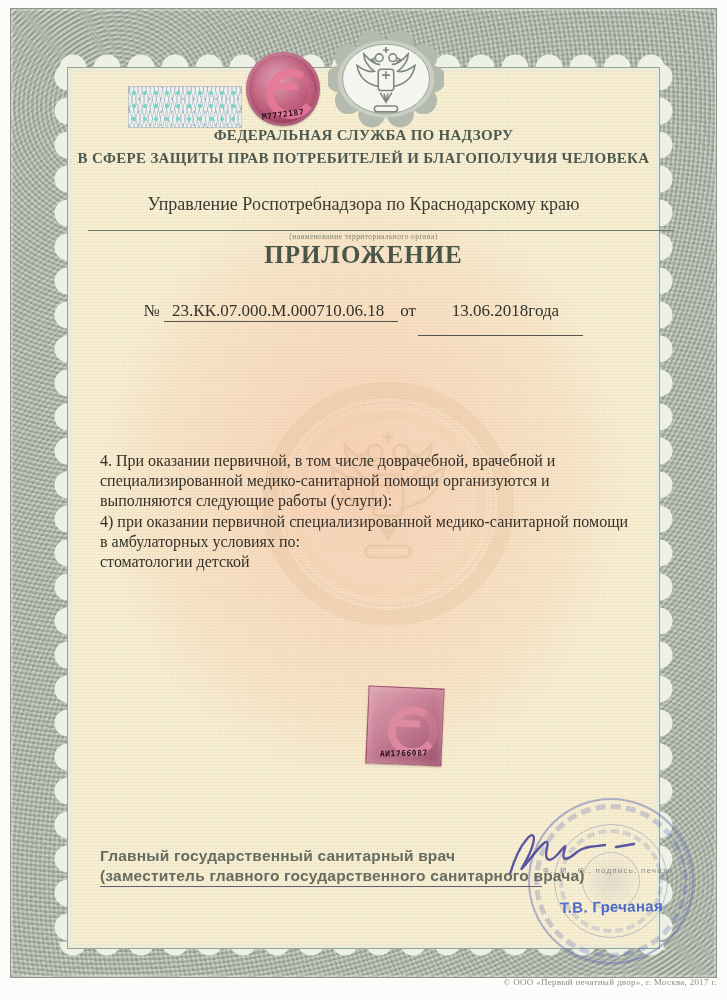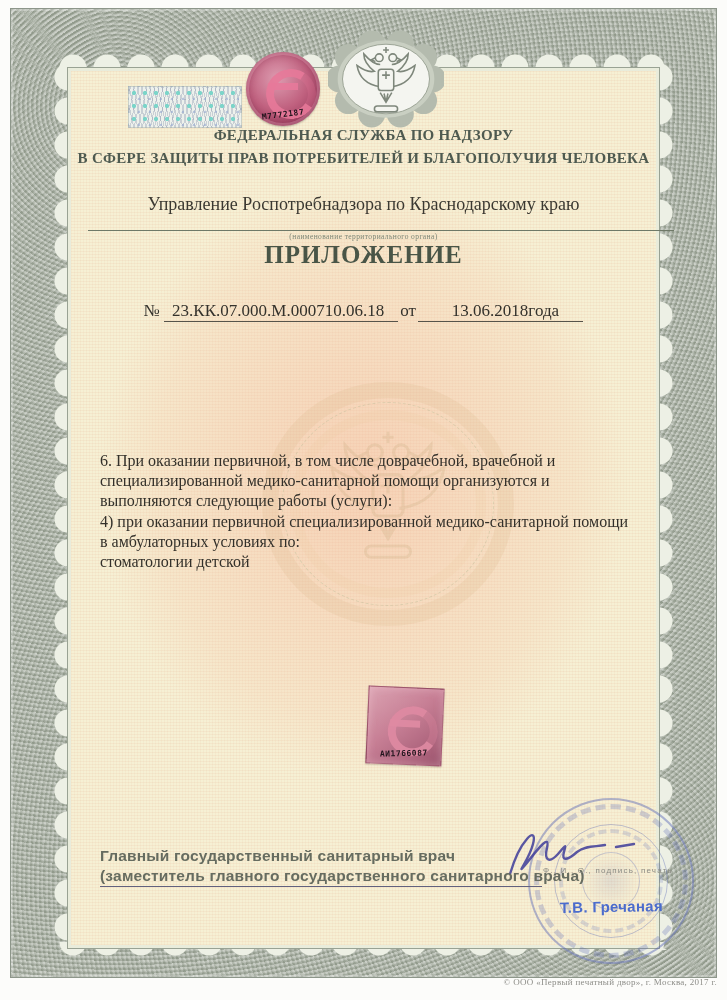--- a/index.html
+++ b/index.html
@@ -72,21 +72,21 @@
   .hdr1{top:127px;} .hdr2{top:150px;}
   .authority{top:194px;font-size:18px;color:#3b3831;}
   .rule{position:absolute;left:88px;top:230px;width:586px;border-top:1px solid #6f7968;}
   .auth-cap{top:232px;font-size:7.5px;color:#7d8677;letter-spacing:.4px;}
   .title1{top:241px;font-weight:bold;font-size:25px;letter-spacing:1px;color:#495547;}
   .title2{top:269px;font-weight:bold;font-size:21.5px;letter-spacing:.4px;color:#495547;}
   .numline{position:absolute;left:70px;right:70px;top:301px;text-align:center;
     font-size:17px;color:#34322c;white-space:nowrap;}
   .u{border-bottom:1.5px solid #56534a;}
   .num-no{margin-right:4px;} .num-val{padding:0 14px 1px 8px;} 
-  .num-ot{margin:0 2px;} .num-date{padding:0 24px 1px 34px;}
+  .num-ot{margin:0 2px;} .num-date{padding:0 24px 15px 34px;}
   .body-text{position:absolute;left:100px;top:451px;width:570px;
     font-size:16px;line-height:20.2px;color:#33302a;}
   .body-text div{white-space:nowrap;}
   
   .stamp{position:absolute;left:528px;top:798px;width:166px;height:166px;border-radius:50%;
     filter:blur(.4px);opacity:.9;}
   .s-ring1{position:absolute;inset:0;border-radius:50%;border:2px solid rgba(80,95,180,.48);}
   .s-ring2{position:absolute;inset:6px;border-radius:50%;border:5px dashed rgba(80,95,180,.28);}
   .s-ring3{position:absolute;inset:26px;border-radius:50%;border:1.5px solid rgba(80,95,180,.38);}
   .s-ring4{position:absolute;inset:31px;border-radius:50%;border:4px dashed rgba(80,95,180,.22);}
@@ -178,21 +178,21 @@
   <div class="rule"></div>
   <div class="ctr auth-cap">(наименование территориального органа)</div>
 
   <div class="ctr title1">ПРИЛОЖЕНИЕ</div>
 
   <div class="numline">
     <span class="num-no">№</span><span class="u num-val">23.КК.07.000.М.000710.06.18</span><span class="num-ot">от</span><span class="u num-date"><span>13.06.2018</span><span>года</span></span>
   </div>
 
   <div class="body-text">
-    <div>6. При оказании первичной, в том числе доврачебной, врачебной и</div>
+    <div>4. При оказании первичной, в том числе доврачебной, врачебной и</div>
     <div>специализированной медико-санитарной помощи организуются и</div>
     <div>выполняются следующие работы (услуги):</div>
     <div>4) при оказании первичной специализированной медико-санитарной помощи</div>
     <div>в амбулаторных условиях по:</div>
     <div>стоматологии детской</div>
   </div>
 
   <div class="holo-square">
     <div class="c-ring"></div>
     <div class="c-bar"></div>

